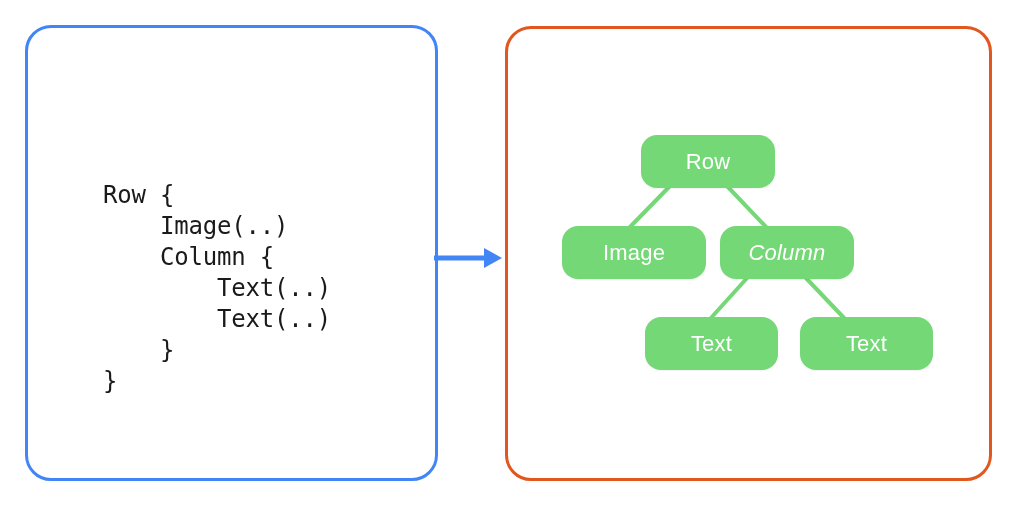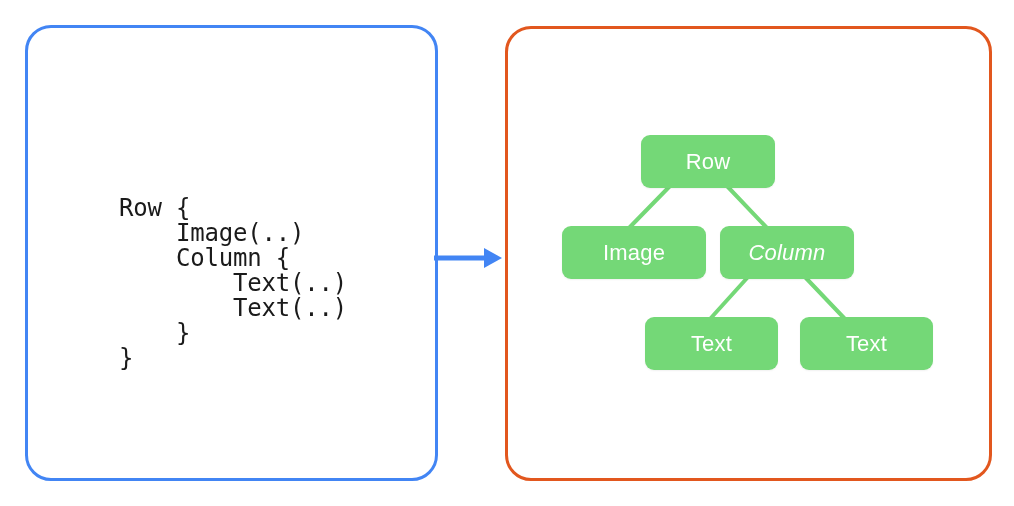--- a/index.html
+++ b/index.html
@@ -43,24 +43,24 @@
     width: 487px;
     height: 455px;
     border: 3px solid #e2571e;
     border-radius: 26px;
   }
 
   #code-block {
     position: absolute;
     left: 75px;
     top: 152px;
-    margin: 16px;
+    margin: 0;
     font-family: "DejaVu Sans Mono", "Liberation Mono", monospace;
     font-size: 24px;
-    line-height: 25px;
+    line-height: 31px;
     color: #1a1a1a;
     white-space: pre;
     letter-spacing: -0.2px;
   }
 
   
   #flow-arrow {
     position: absolute;
     left: 434px;
     top: 243px;
@@ -74,21 +74,21 @@
     left: 505px;
     top: 26px;
     width: 487px;
     height: 455px;
   }
 
   .tree-node {
     position: absolute;
     box-sizing: border-box;
     background: #74d877;
-    border-radius: 9px;
+    border-radius: 16px;
     color: #ffffff;
     font-family: "Liberation Sans", sans-serif;
     font-size: 22px;
     font-weight: 400;
     display: flex;
     align-items: center;
     justify-content: center;
     letter-spacing: 0.2px;
     box-shadow: 0 1px 2px rgba(0,0,0,0.06);
   }

